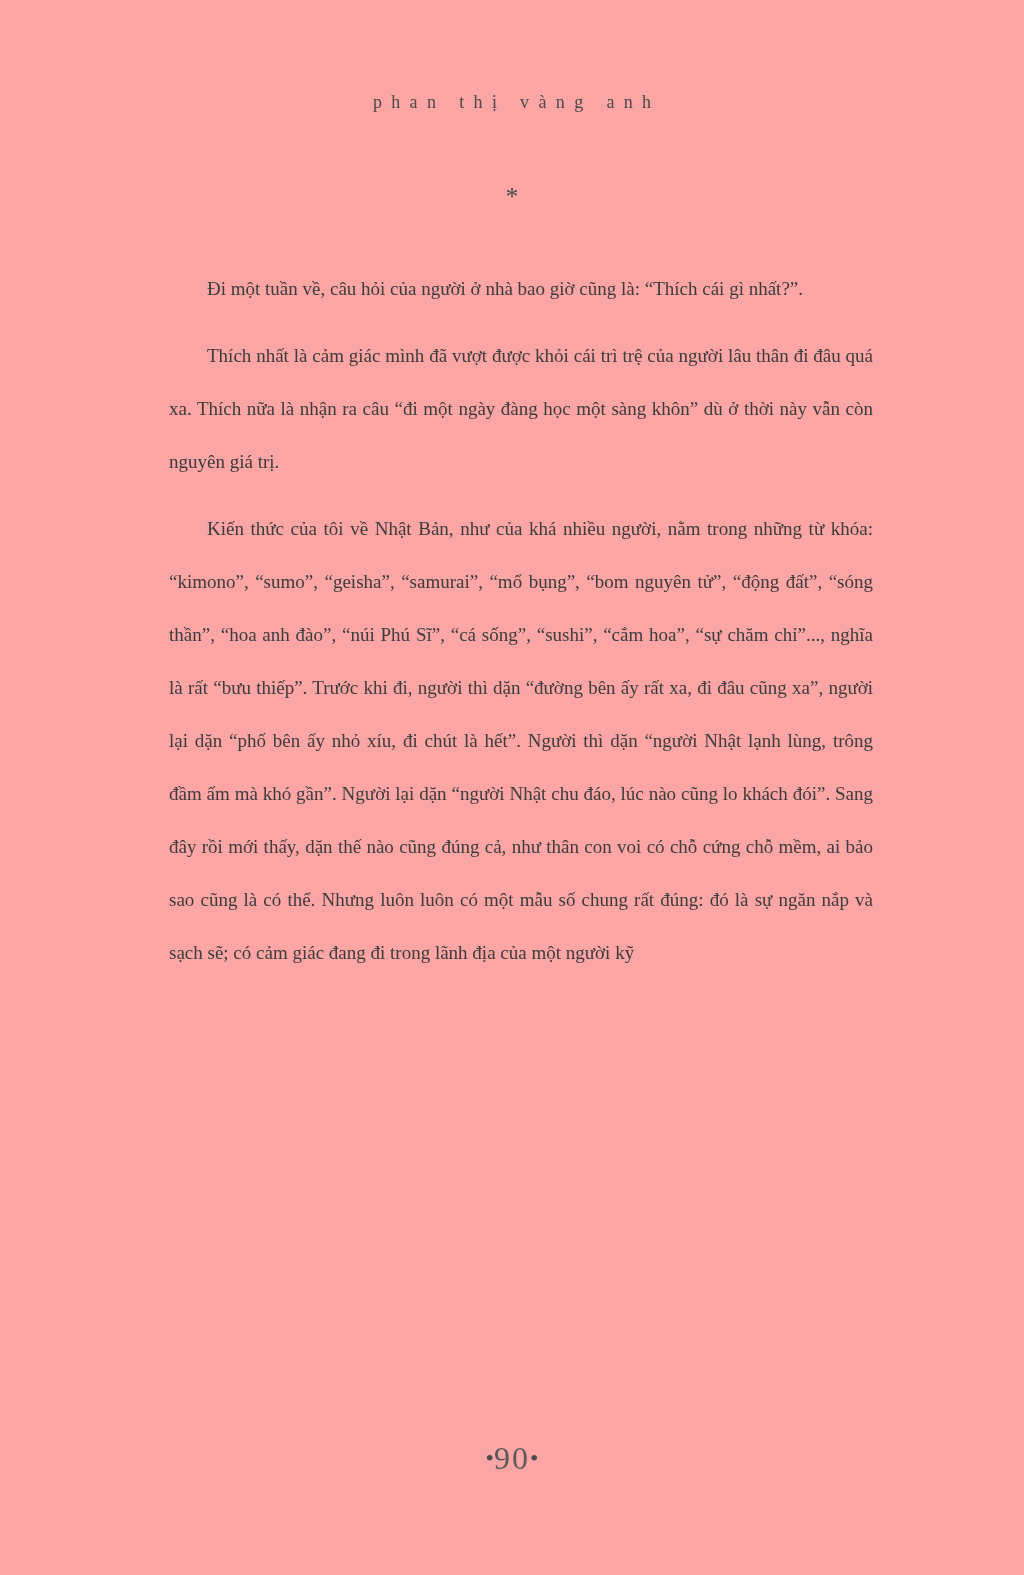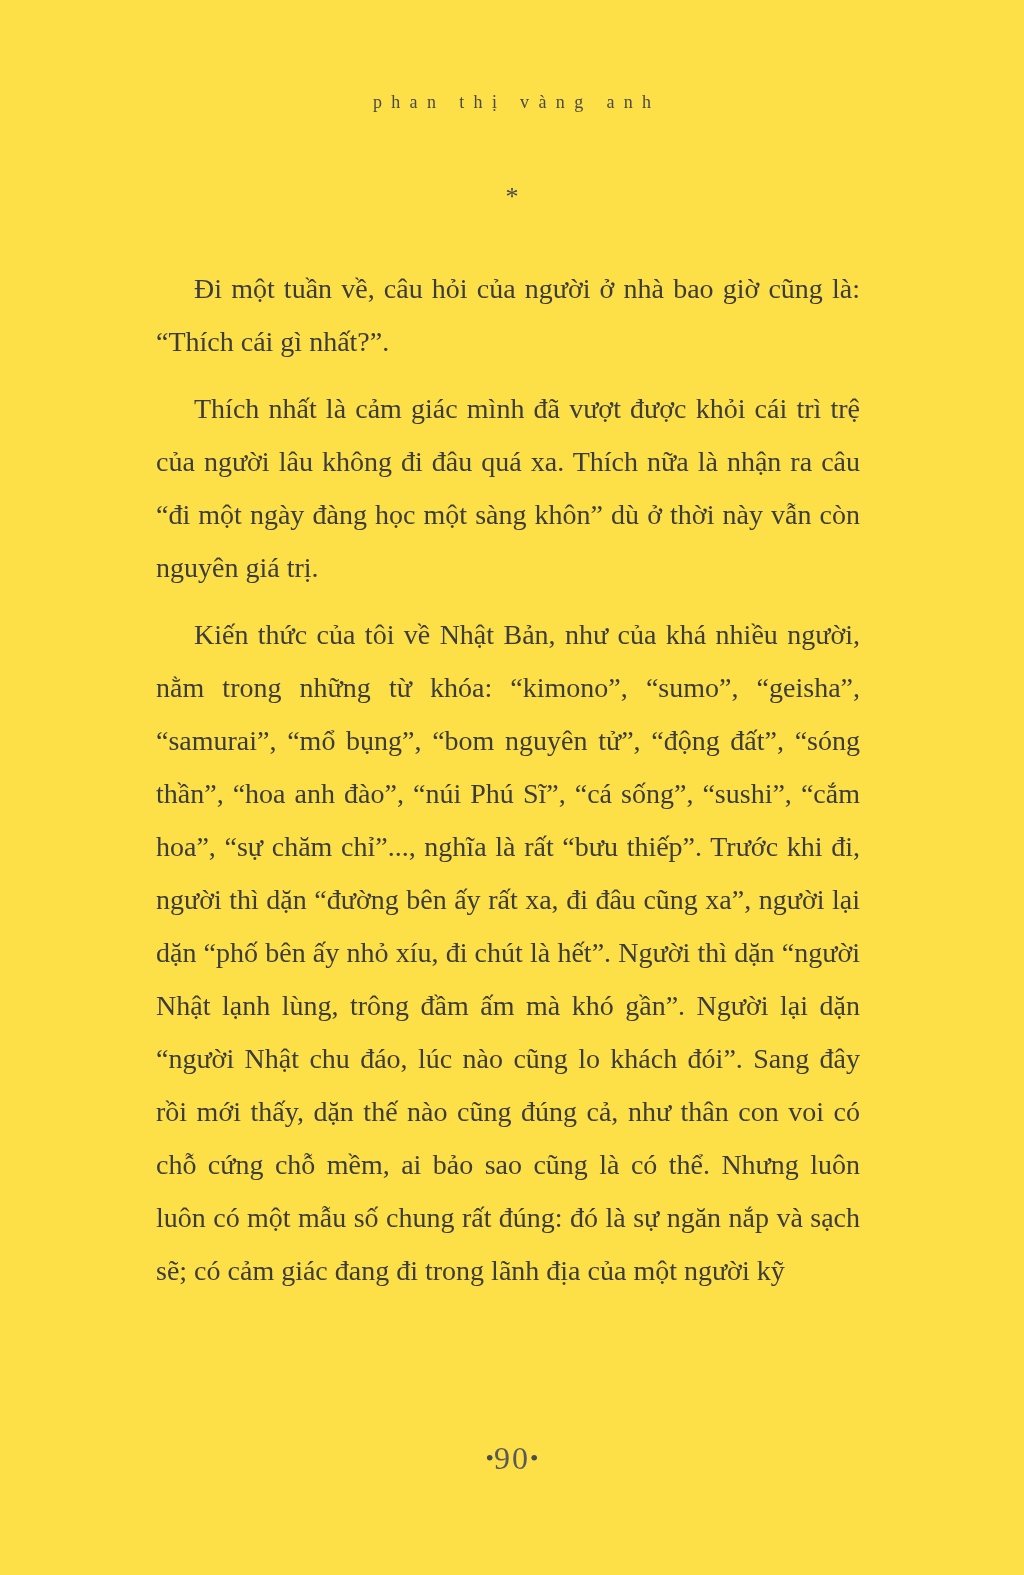--- a/index.html
+++ b/index.html
@@ -4,21 +4,21 @@
   <style>
     html, body {
       margin: 0;
       padding: 0;
       background: #ffffff;
     }
     .book-page {
       position: relative;
       width: 1024px;
       height: 1575px;
-      background: #fde047;
+      background: #fca5a5;
       box-sizing: border-box;
       font-family: "Liberation Serif", serif;
       color: #3c3c3c;
       overflow: hidden;
     }
     .running-head {
       position: absolute;
       top: 92px;
       left: 0;
       right: 0;
@@ -33,23 +33,23 @@
       top: 182px;
       left: 0;
       right: 0;
       text-align: center;
       font-size: 26px;
       color: #4a4a4a;
     }
     .body-text {
       position: absolute;
       top: 262px;
-      left: 156px;
+      left: 169px;
       width: 704px;
-      font-size: 28px;
+      font-size: 19px;
       line-height: 53px;
       text-align: justify;
       color: #3c3c3c;
     }
     .body-text p {
       margin: 0 0 14px 0;
       text-indent: 38px;
     }
     .folio {
       position: absolute;
@@ -75,21 +75,21 @@
 <body>
 
 <div class="book-page">
 
   <header class="running-head">phan thị vàng anh</header>
 
   <div class="section-divider">*</div>
 
   <main class="body-text">
     <p>Đi một tuần về, câu hỏi của người ở nhà bao giờ cũng là: “Thích cái gì nhất?”.</p>
-    <p>Thích nhất là cảm giác mình đã vượt được khỏi cái trì trệ của người lâu không đi đâu quá xa. Thích nữa là nhận ra câu “đi một ngày đàng học một sàng khôn” dù ở thời này vẫn còn nguyên giá trị.</p>
+    <p>Thích nhất là cảm giác mình đã vượt được khỏi cái trì trệ của người lâu thân đi đâu quá xa. Thích nữa là nhận ra câu “đi một ngày đàng học một sàng khôn” dù ở thời này vẫn còn nguyên giá trị.</p>
     <p>Kiến thức của tôi về Nhật Bản, như của khá nhiều người, nằm trong những từ khóa: “kimono”, “sumo”, “geisha”, “samurai”, “mổ bụng”, “bom nguyên tử”, “động đất”, “sóng thần”, “hoa anh đào”, “núi Phú Sĩ”, “cá sống”, “sushi”, “cắm hoa”, “sự chăm chỉ”..., nghĩa là rất “bưu thiếp”. Trước khi đi, người thì dặn “đường bên ấy rất xa, đi đâu cũng xa”, người lại dặn “phố bên ấy nhỏ xíu, đi chút là hết”. Người thì dặn “người Nhật lạnh lùng, trông đầm ấm mà khó gần”. Người lại dặn “người Nhật chu đáo, lúc nào cũng lo khách đói”. Sang đây rồi mới thấy, dặn thế nào cũng đúng cả, như thân con voi có chỗ cứng chỗ mềm, ai bảo sao cũng là có thể. Nhưng luôn luôn có một mẫu số chung rất đúng: đó là sự ngăn nắp và sạch sẽ; có cảm giác đang đi trong lãnh địa của một người kỹ</p>
   </main>
 
   <footer class="folio">
     <span class="dot">•</span><span class="num">90</span><span class="dot">•</span>
   </footer>
 
 </div>
 
 </body></html>

